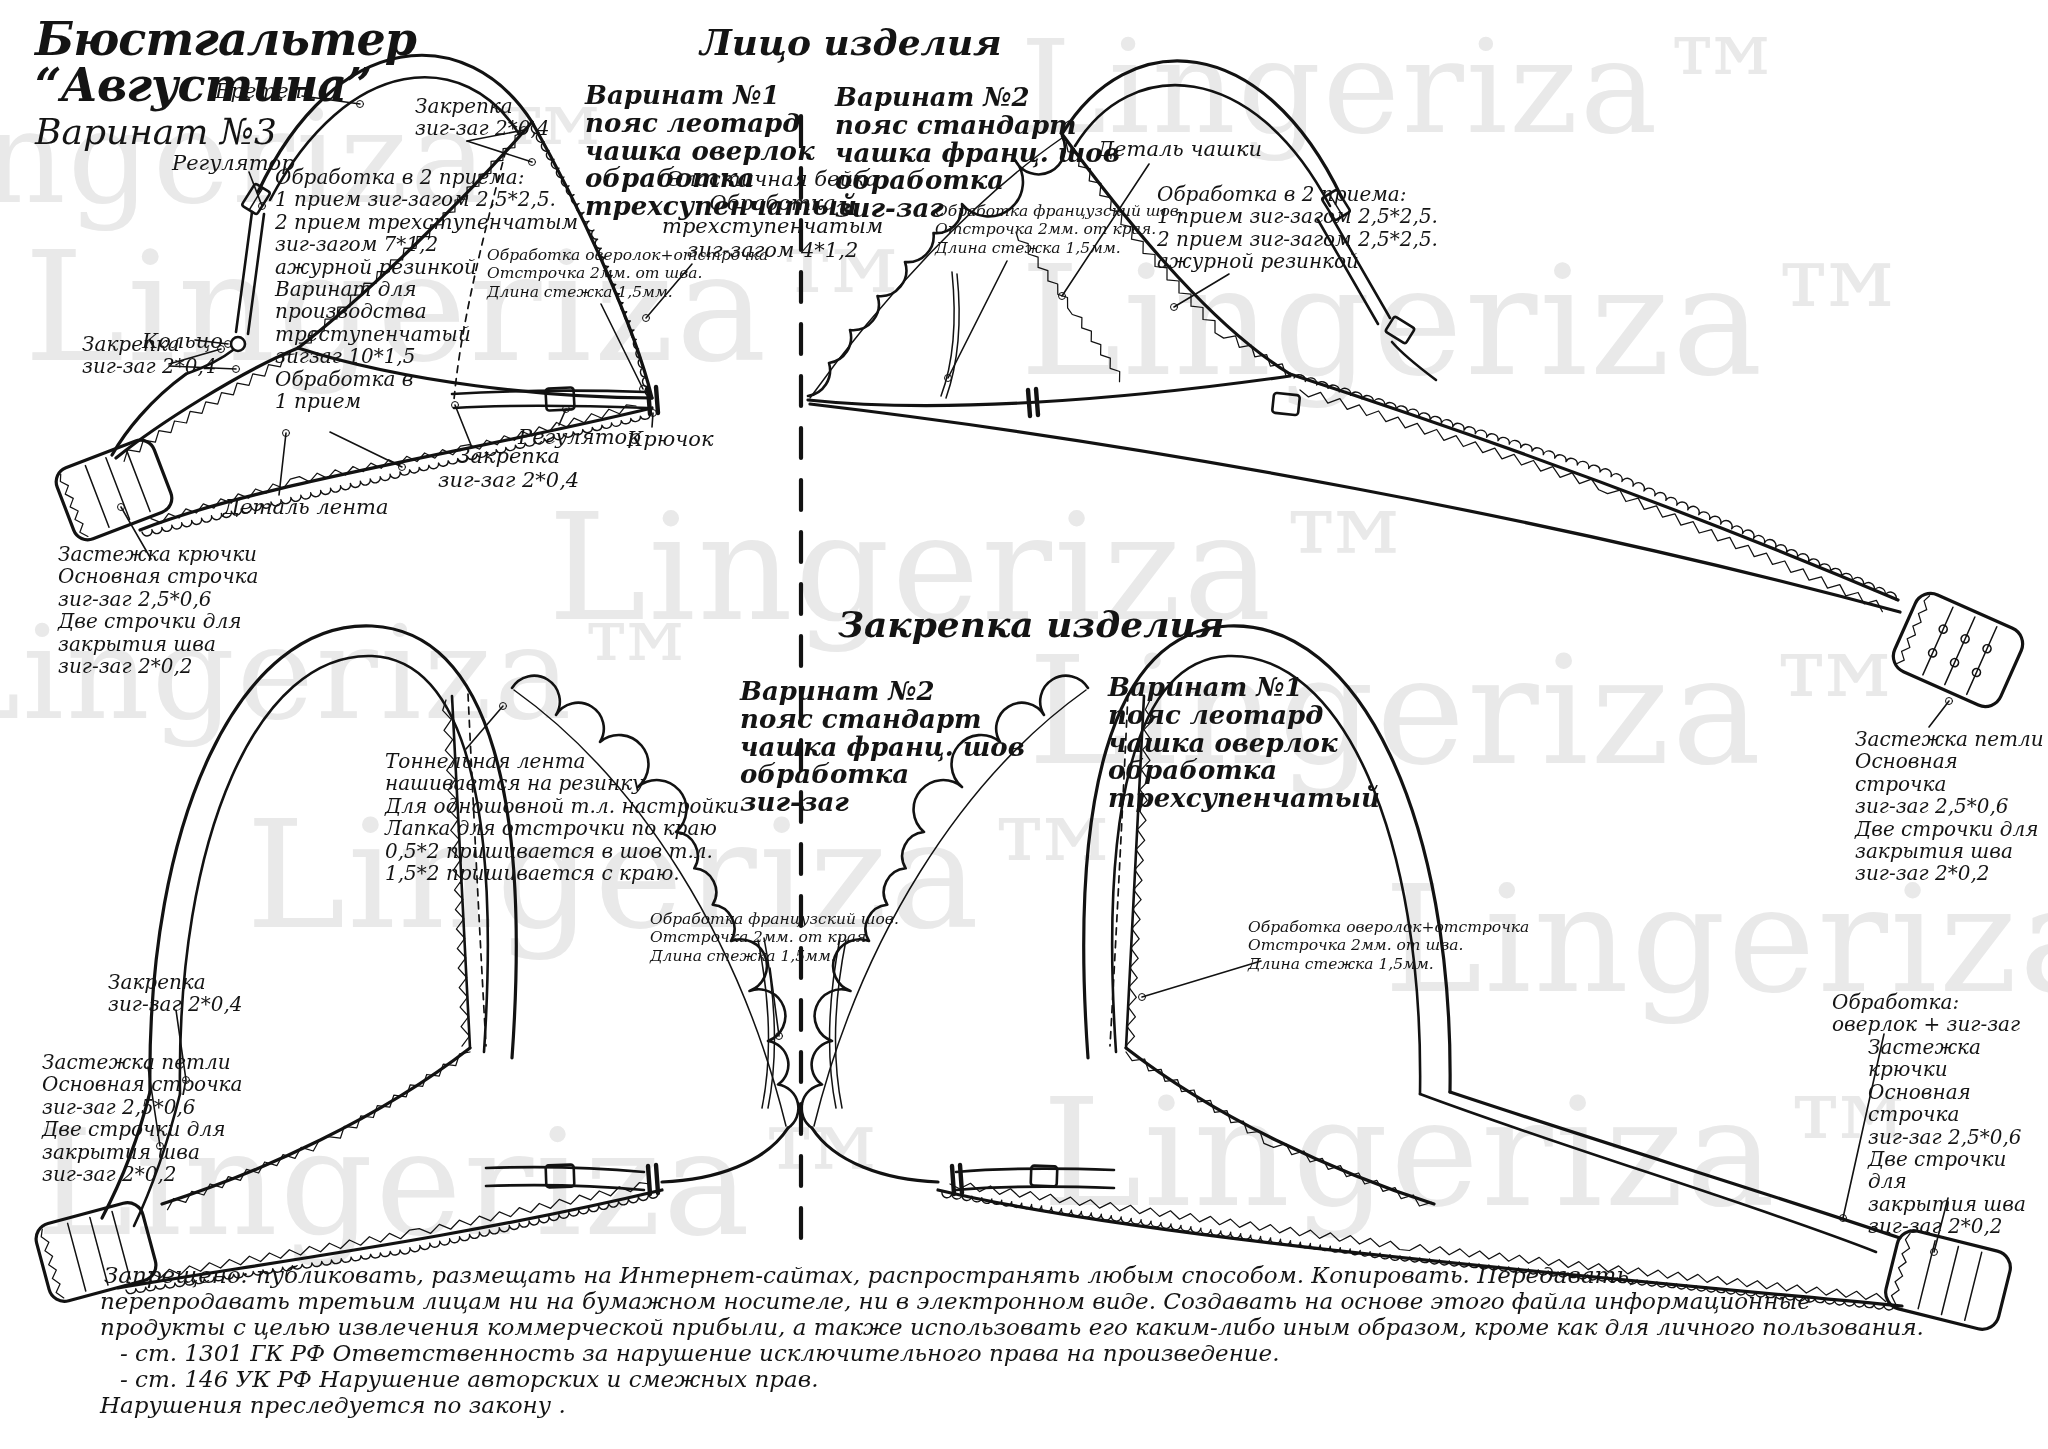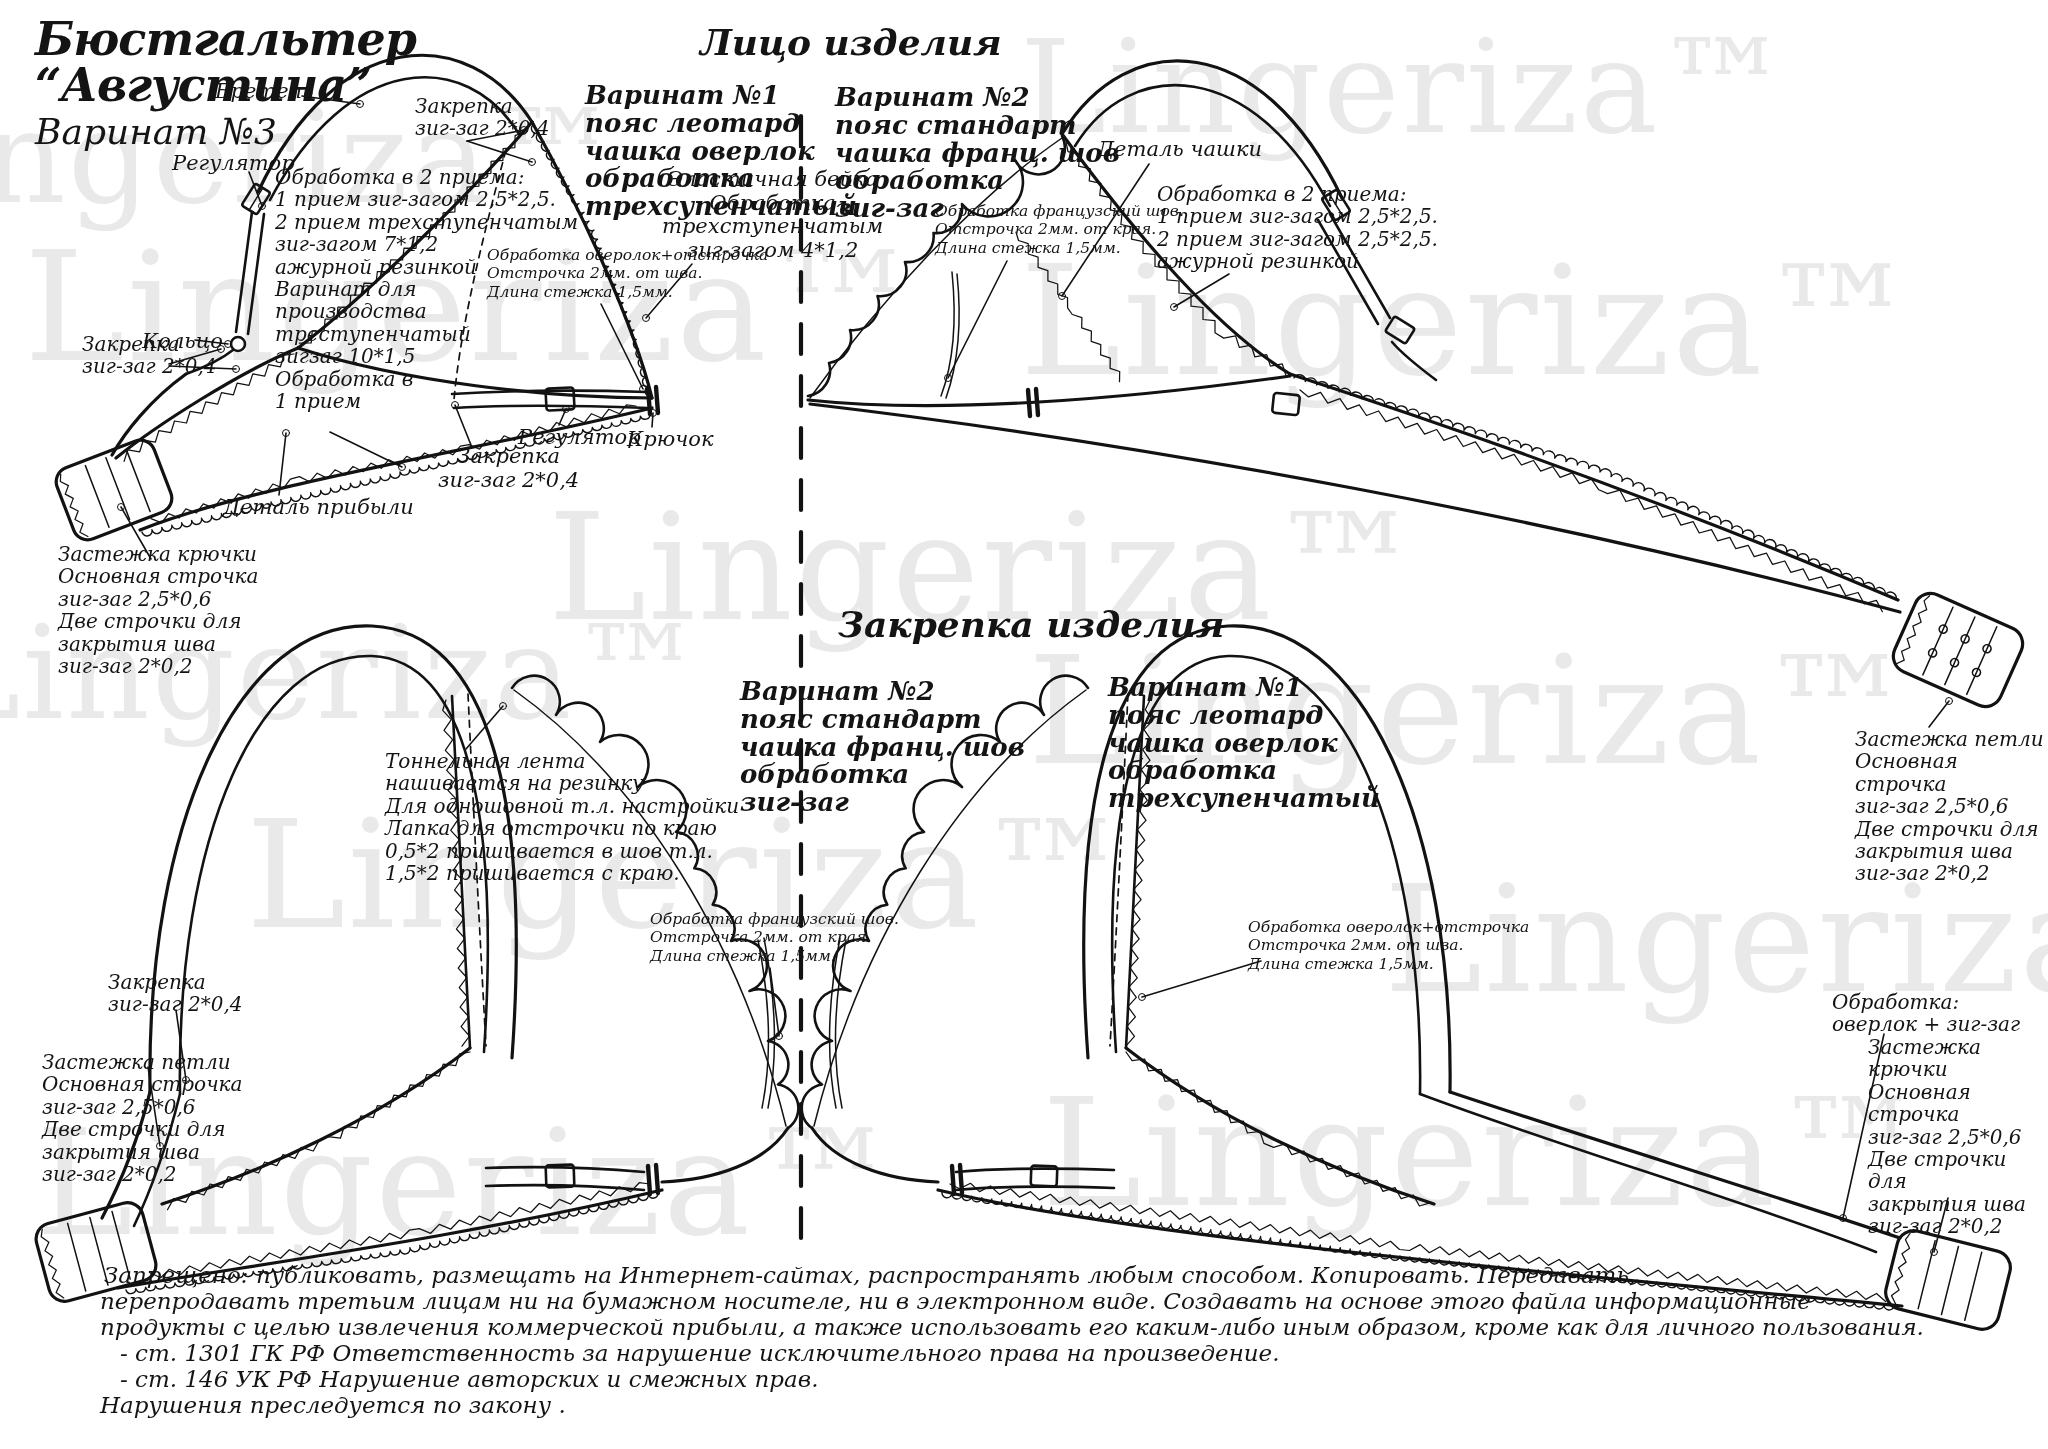--- a/index.html
+++ b/index.html
@@ -344,21 +344,21 @@
 1 прием зиг-загом 2,5*2,5.
 2 прием зиг-загом 2,5*2,5.
 ажурной резинкой</div>
   <div class="lbl s21" style="left:142px;top:330px">Кольцо</div>
   <div class="lbl s20" style="left:82px;top:333px">Закрепка
 зиг-заг 2*0,4</div>
   <div class="lbl s21" style="left:518px;top:426px">Регулятор</div>
   <div class="lbl s21" style="left:627px;top:428px">Крючок</div>
   <div class="lbl s21" style="left:438px;top:445px">Закрепка
 зиг-заг 2*0,4</div>
-  <div class="lbl s21" style="left:223px;top:496px">Деталь прибыли</div>
+  <div class="lbl s21" style="left:223px;top:496px">Деталь лента</div>
   <div class="lbl s20" style="left:58px;top:543px">Застежка крючки
 Основная строчка
 зиг-заг 2,5*0,6
 Две строчки для
 закрытия шва
 зиг-заг 2*0,2</div>
   <div class="lbl s20" style="left:1855px;top:728px">Застежка петли
 Основная строчка
 зиг-заг 2,5*0,6
 Две строчки для

